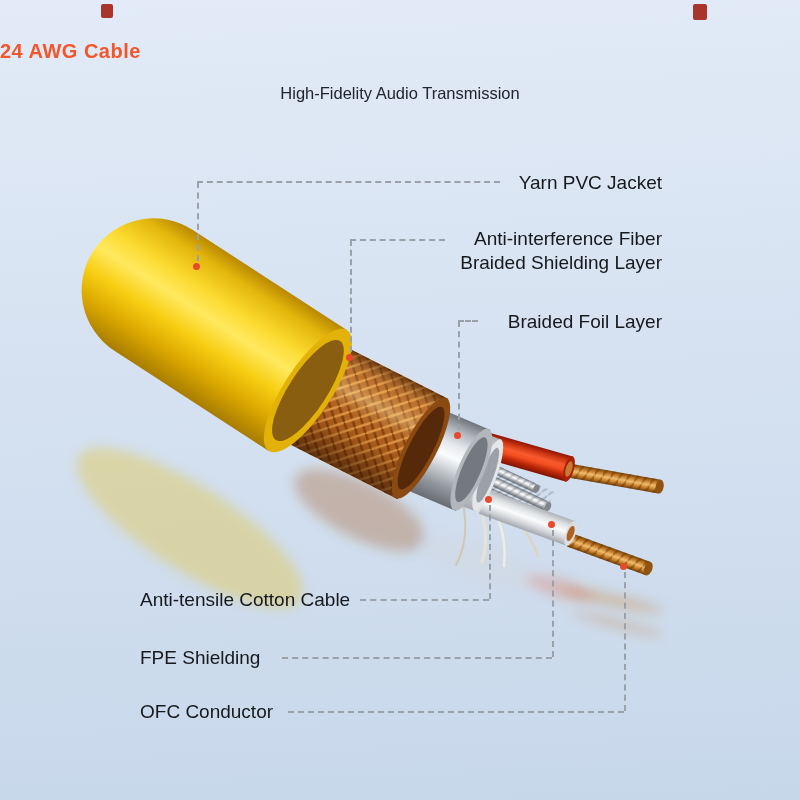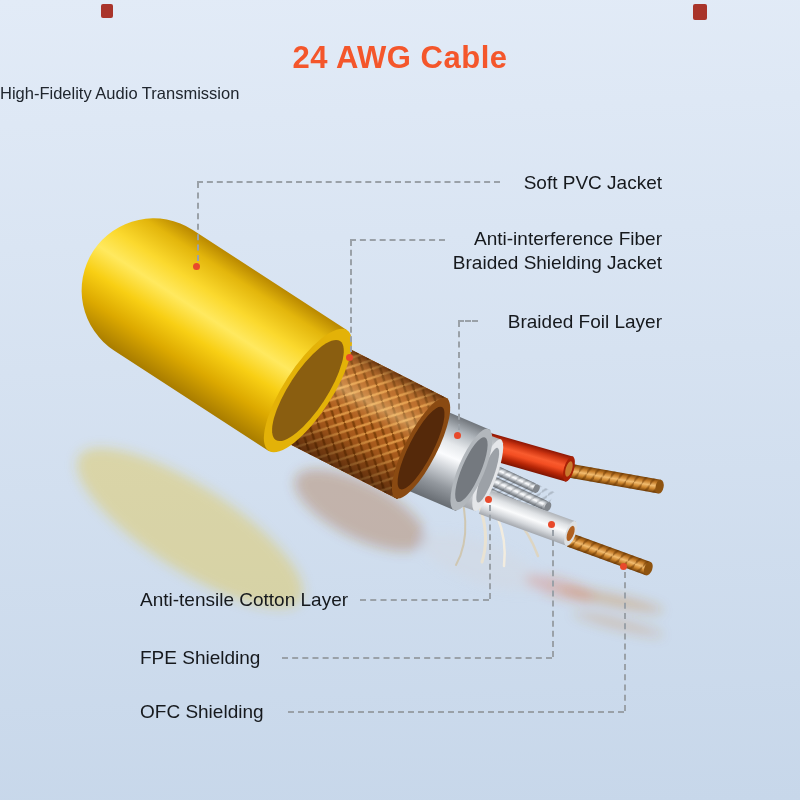--- a/index.html
+++ b/index.html
@@ -3,25 +3,25 @@
 <meta charset="utf-8">
 <style>
   html,body{margin:0;padding:0;}
   body{
     width:800px;height:800px;position:relative;overflow:hidden;
     background:linear-gradient(178deg,var(--bg_top,#E2EBF7) 0%,#D6E2F1 45%,var(--bg_bottom,#C7D7EA) 100%);
     font-family:"Liberation Sans",sans-serif;
     color:var(--text_dark,#16191D);
   }
   .title{
-    position:absolute;left:0;right:0;top:40px;text-align:center;
-    font-size:31px;font-weight:bold;color:var(--accent,#F4562B);letter-spacing:.5px;
+    position:absolute;left:0;right:0;top:40px;text-align:left;
+    font-size:20px;font-weight:bold;color:var(--accent,#F4562B);letter-spacing:.5px;
   }
   .subtitle{
-    position:absolute;left:0;right:0;top:84px;
+    position:absolute;left:0;right:0;top:84px;text-align:center;
     font-size:16.5px;color:#20262E;
   }
   .cable-svg{position:absolute;left:0;top:0;}
   .label{
     position:absolute;font-size:19px;line-height:24px;color:var(--text_dark,#16191D);
     white-space:nowrap;
   }
   .label.wrap{white-space:normal;width:216px;text-align:right;}
   .lh{position:absolute;height:0;border-top:2px dashed var(--leader_gray,#9AA1A8);}
   .lv{position:absolute;width:0;border-left:2px dashed var(--leader_gray,#9AA1A8);}
@@ -174,41 +174,41 @@
     <ellipse cx="128" cy="0" rx="12" ry="46" fill="#55290A"></ellipse>
   </g>
 
   <g transform="translate(110,262) rotate(33)">
     <path d="M 236 -72 L 52 -72 A 72 72 0 0 0 52 72 L 236 72 Z" fill="url(#gJacket)"></path>
     <ellipse cx="236" cy="0" rx="24" ry="72" fill="#E3B208"></ellipse>
     <ellipse cx="236" cy="0" rx="19" ry="59" fill="#8A5E10"></ellipse>
   </g>
 </svg>
 
-<div class="label" style="right:138px;top:171px">Soft PVC Jacket</div>
+<div class="label" style="right:138px;top:171px">Yarn PVC Jacket</div>
 <div class="lh" style="left:197px;top:181px;width:303px"></div>
 <div class="lv" style="left:197px;top:182px;height:79px"></div>
 <div class="dot" style="left:193px;top:263px"></div>
 
-<div class="label wrap" style="right:138px;top:227px">Anti-interference Fiber Braided Shielding Jacket</div>
+<div class="label wrap" style="right:138px;top:227px">Anti-interference Fiber Braided Shielding Layer</div>
 <div class="lh" style="left:350px;top:239px;width:95px"></div>
 <div class="lv" style="left:350px;top:240px;height:112px"></div>
 <div class="dot" style="left:346px;top:354px"></div>
 
 <div class="label" style="right:138px;top:310px">Braided Foil Layer</div>
 <div class="lh" style="left:458px;top:320px;width:20px"></div>
 <div class="lv" style="left:458px;top:321px;height:109px"></div>
 <div class="dot" style="left:454px;top:432px"></div>
 
-<div class="label" style="left:140px;top:588px">Anti-tensile Cotton Layer</div>
+<div class="label" style="left:140px;top:588px">Anti-tensile Cotton Cable</div>
 <div class="lh" style="left:360px;top:599px;width:129px"></div>
 <div class="lv" style="left:489px;top:505px;height:94px"></div>
 <div class="dot" style="left:485px;top:496px"></div>
 
 <div class="label" style="left:140px;top:646px">FPE Shielding</div>
 <div class="lh" style="left:282px;top:657px;width:270px"></div>
 <div class="lv" style="left:552px;top:530px;height:127px"></div>
 <div class="dot" style="left:548px;top:521px"></div>
 
-<div class="label" style="left:140px;top:700px">OFC Shielding</div>
+<div class="label" style="left:140px;top:700px">OFC Conductor</div>
 <div class="lh" style="left:288px;top:711px;width:336px"></div>
 <div class="lv" style="left:624px;top:572px;height:139px"></div>
 <div class="dot" style="left:620px;top:563px"></div>
 
 </body></html>

